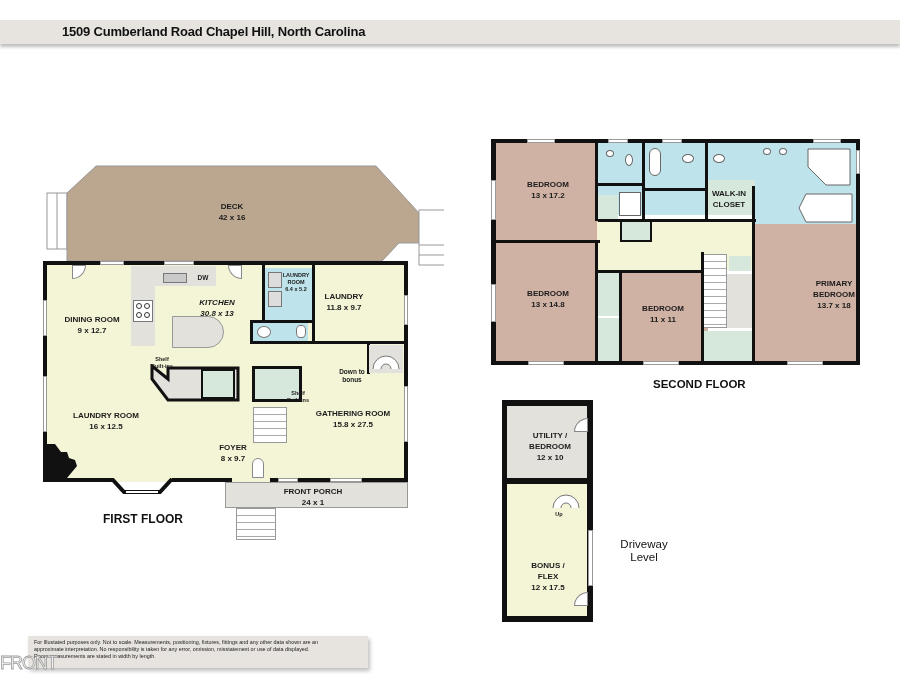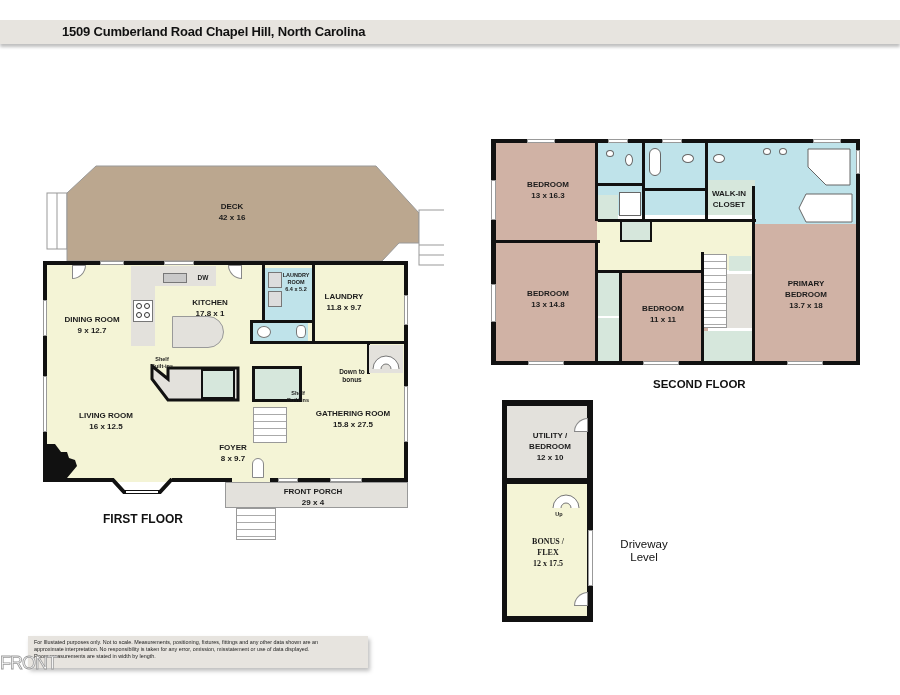--- a/index.html
+++ b/index.html
@@ -153,49 +153,49 @@
   <svg class="abs" style="left:369px;top:345px;" width="34" height="28">
     <rect x="0" y="0" width="34" height="28" fill="#e3e1dc"></rect>
     <path d="M4,24 A13,13 0 0 1 30,24" fill="#fff" stroke="#777"></path>
     <path d="M12,24 A5,5 0 0 1 22,24" fill="#e3e1dc" stroke="#777"></path>
   </svg>
 
   <div class="label" style="left:92px;top:314px;">
     <div>DINING ROOM</div>
     <div>9 x 12.7</div>
   </div>
-  <div class="label" style="left:210px;top:297px;">
+  <div class="label" style="left:217px;top:297px;font-style:italic;">
     <div>KITCHEN</div>
-    <div>17.8 x 1</div>
+    <div>30.8 x 13</div>
   </div>
   <div class="label" style="left:344px;top:291px;">
     <div>LAUNDRY</div>
     <div>11.8 x 9.7</div>
   </div>
   <div class="label small" style="left:352px;top:368px;">
     <div>Down to</div>
     <div>bonus</div>
   </div>
   <div class="label" style="left:106px;top:410px;">
-    <div>LIVING ROOM</div>
+    <div>LAUNDRY ROOM</div>
     <div>16 x 12.5</div>
   </div>
   <div class="label" style="left:353px;top:408px;">
     <div>GATHERING ROOM</div>
     <div>15.8 x 27.5</div>
   </div>
   <div class="label" style="left:233px;top:442px;">
     <div>FOYER</div>
     <div>8 x 9.7</div>
   </div>
 
   <div class="abs" style="left:225px;top:482px;width:183px;height:26px;background:#e3e1dc;border:1px solid #999;"></div>
   <div class="label" style="left:313px;top:486px;">
     <div>FRONT PORCH</div>
-    <div>29 x 4</div>
+    <div>24 x 1</div>
   </div>
   <div class="stairs" style="left:236px;top:508px;width:40px;height:32px;"></div>
 
   <div class="floor-label" style="left:103px;top:512px;">FIRST FLOOR</div>
 </div>
 
 <div>
   <div class="room rose" style="left:496px;top:143px;width:102px;height:98px;"></div>
   <div class="room rose" style="left:496px;top:243px;width:100px;height:118px;"></div>
   <div class="room rose" style="left:622px;top:272px;width:86px;height:89px;"></div>
@@ -256,35 +256,35 @@
   <div class="win" style="left:813px;top:139px;width:28px;height:4px;"></div>
   <div class="win" style="left:491px;top:180px;width:5px;height:40px;"></div>
   <div class="win" style="left:491px;top:284px;width:5px;height:38px;"></div>
   <div class="win" style="left:856px;top:150px;width:4px;height:24px;"></div>
   <div class="win" style="left:528px;top:361px;width:36px;height:4px;"></div>
   <div class="win" style="left:643px;top:361px;width:36px;height:4px;"></div>
   <div class="win" style="left:787px;top:361px;width:36px;height:4px;"></div>
 
   <div class="label" style="left:548px;top:179px;">
     <div>BEDROOM</div>
-    <div>13 x 16.3</div>
+    <div>13 x 17.2</div>
   </div>
   <div class="label" style="left:729px;top:188px;">
     <div>WALK-IN</div>
     <div>CLOSET</div>
   </div>
   <div class="label" style="left:548px;top:288px;">
     <div>BEDROOM</div>
     <div>13 x 14.8</div>
   </div>
   <div class="label" style="left:663px;top:303px;">
     <div>BEDROOM</div>
     <div>11 x 11</div>
   </div>
-  <div class="label" style="left:806px;top:278px;">
+  <div class="label" style="left:834px;top:278px;">
     <div>PRIMARY</div>
     <div>BEDROOM</div>
     <div>13.7 x 18</div>
   </div>
 
   <div class="floor-label" style="left:653px;top:378px;font-size:11.5px;">SECOND FLOOR</div>
 </div>
 
 <div>
   <div class="wall" style="left:502px;top:400px;width:91px;height:222px;"></div>
@@ -297,21 +297,21 @@
     <path d="M2,16 A13,13 0 0 1 28,16" fill="#fff" stroke="#777"></path>
     <path d="M10,16 A5,5 0 0 1 20,16" fill="#f4f4d6" stroke="#777"></path>
   </svg>
   <div class="label tiny" style="left:559px;top:511px;">Up</div>
 
   <div class="label" style="left:550px;top:430px;">
     <div>UTILITY /</div>
     <div>BEDROOM</div>
     <div>12 x 10</div>
   </div>
-  <div class="label" style="left:548px;top:536px;font-family:Liberation Serif, serif;">
+  <div class="label" style="left:548px;top:560px;">
     <div>BONUS /</div>
     <div>FLEX</div>
     <div>12 x 17.5</div>
   </div>
 
   <div class="floor-label" style="left:644px;top:538px;font-weight:normal;font-size:11.5px;text-align:center;line-height:13px;transform:translateX(-50%);">
     <div>Driveway</div>
     <div>Level</div>
   </div>
 </div>

